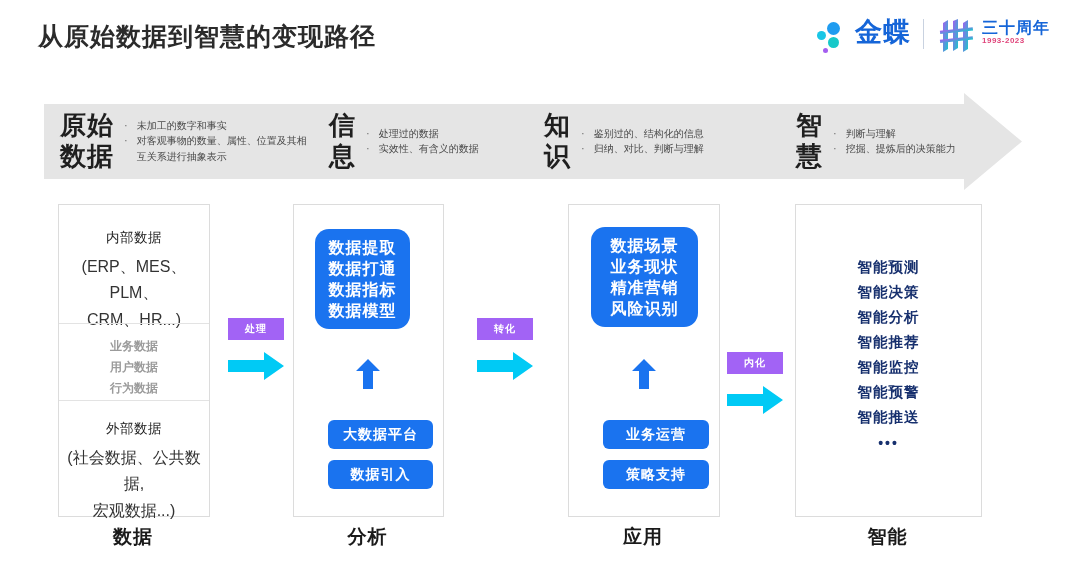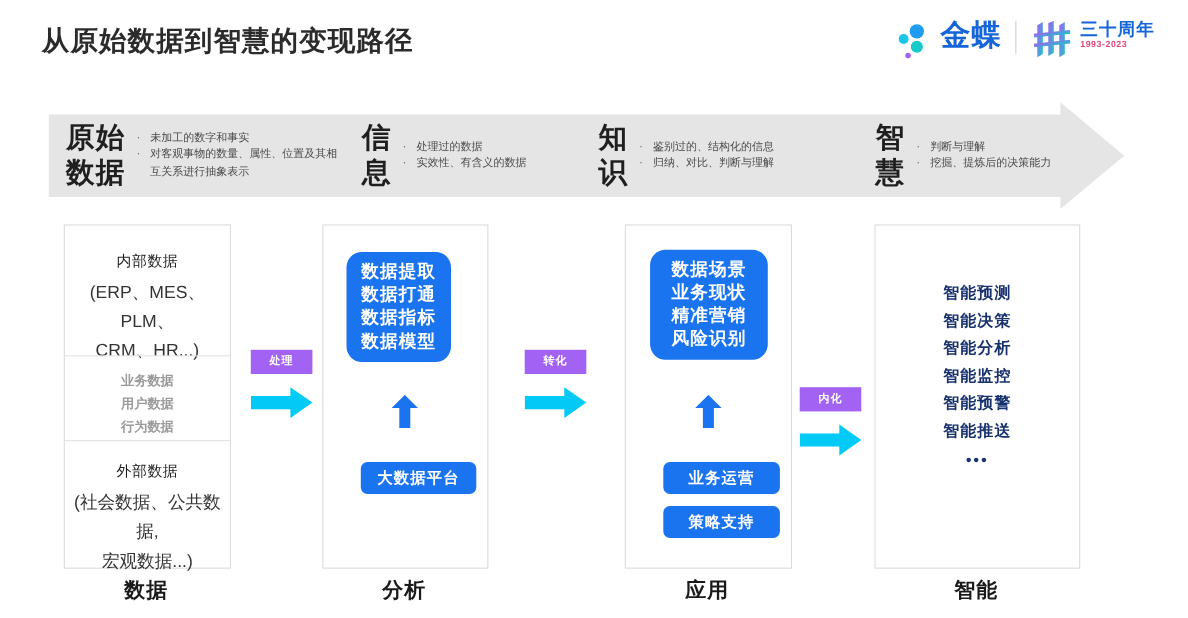--- a/index.html
+++ b/index.html
@@ -439,20 +439,21 @@
         <div>数据指标</div>
         <div>数据模型</div>
       </div>
     </div>
     <div class="up-arrow up-2">
       <svg viewBox="0 0 26 30" width="26" height="30">
         <path d="M8 30 L8 12 L1 12 L13 0 L25 12 L18 12 L18 30 Z" fill="#1a73ef"></path>
       </svg>
     </div>
     <div class="blue-pill pill-2a">大数据平台</div>
+    <div class="blue-pill pill-2b">数据引入</div>
   </div>
   <div class="col-foot foot-2">分析</div>
 
   <div class="connector conn-2">
     <div class="conn-badge">转化</div>
     <div class="conn-arrow">
       <svg viewBox="0 0 56 30" width="56" height="30">
         <path d="M0 9 L36 9 L36 1 L56 15 L36 29 L36 21 L0 21 Z" fill="#00caf5"></path>
       </svg>
     </div>
@@ -484,20 +485,21 @@
         <path d="M0 9 L36 9 L36 1 L56 15 L36 29 L36 21 L0 21 Z" fill="#00caf5"></path>
       </svg>
     </div>
   </div>
 
   <div class="col col-4">
     <div class="smart-list">
       <div class="smart-item">智能预测</div>
       <div class="smart-item">智能决策</div>
       <div class="smart-item">智能分析</div>
+      <div class="smart-item">智能推荐</div>
       <div class="smart-item">智能监控</div>
       <div class="smart-item">智能预警</div>
       <div class="smart-item">智能推送</div>
       <div class="smart-dots">•••</div>
     </div>
   </div>
   <div class="col-foot foot-4">智能</div>
 
 </div>
 

